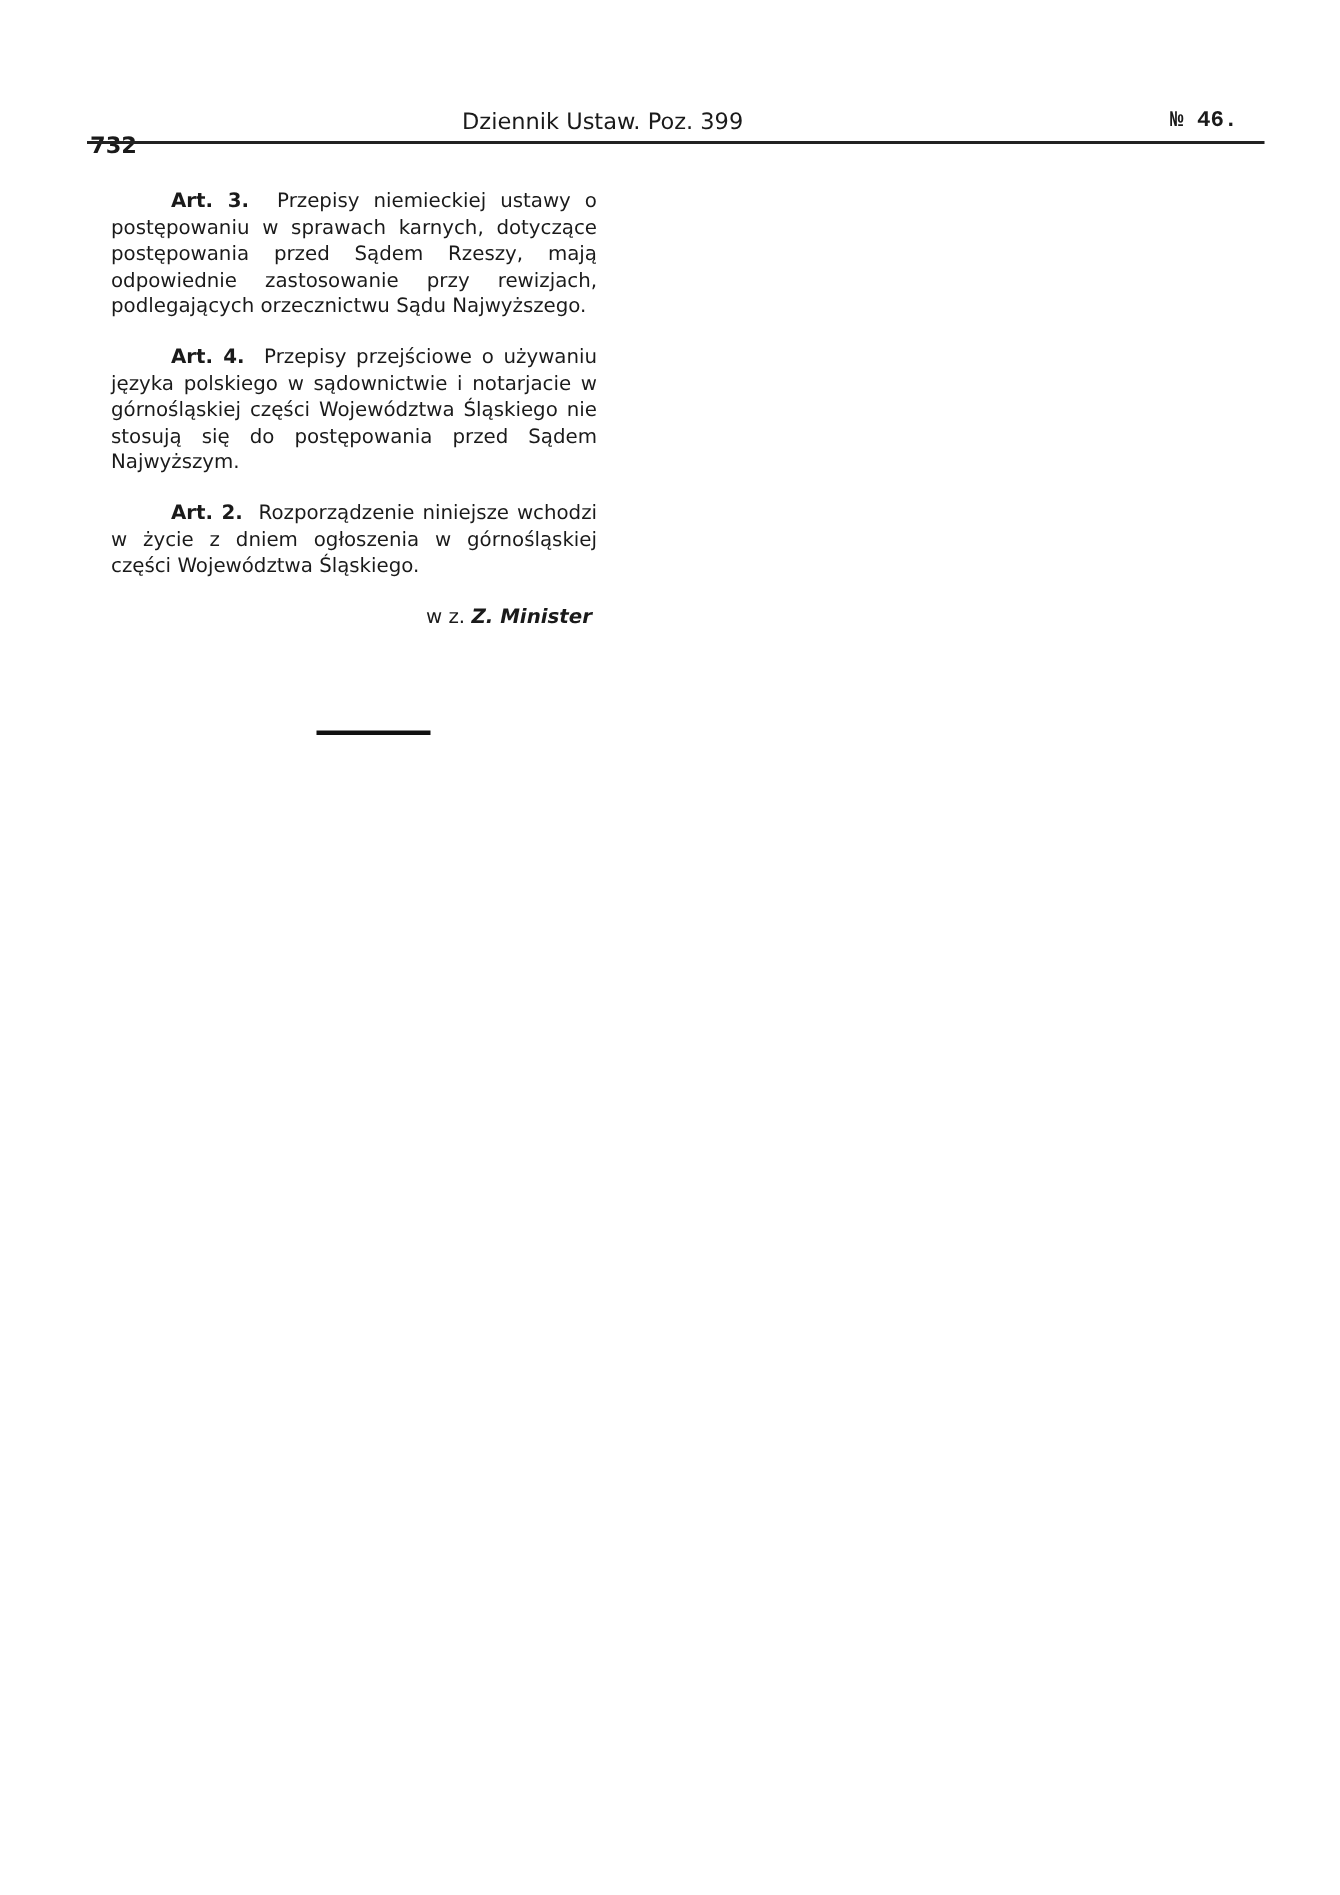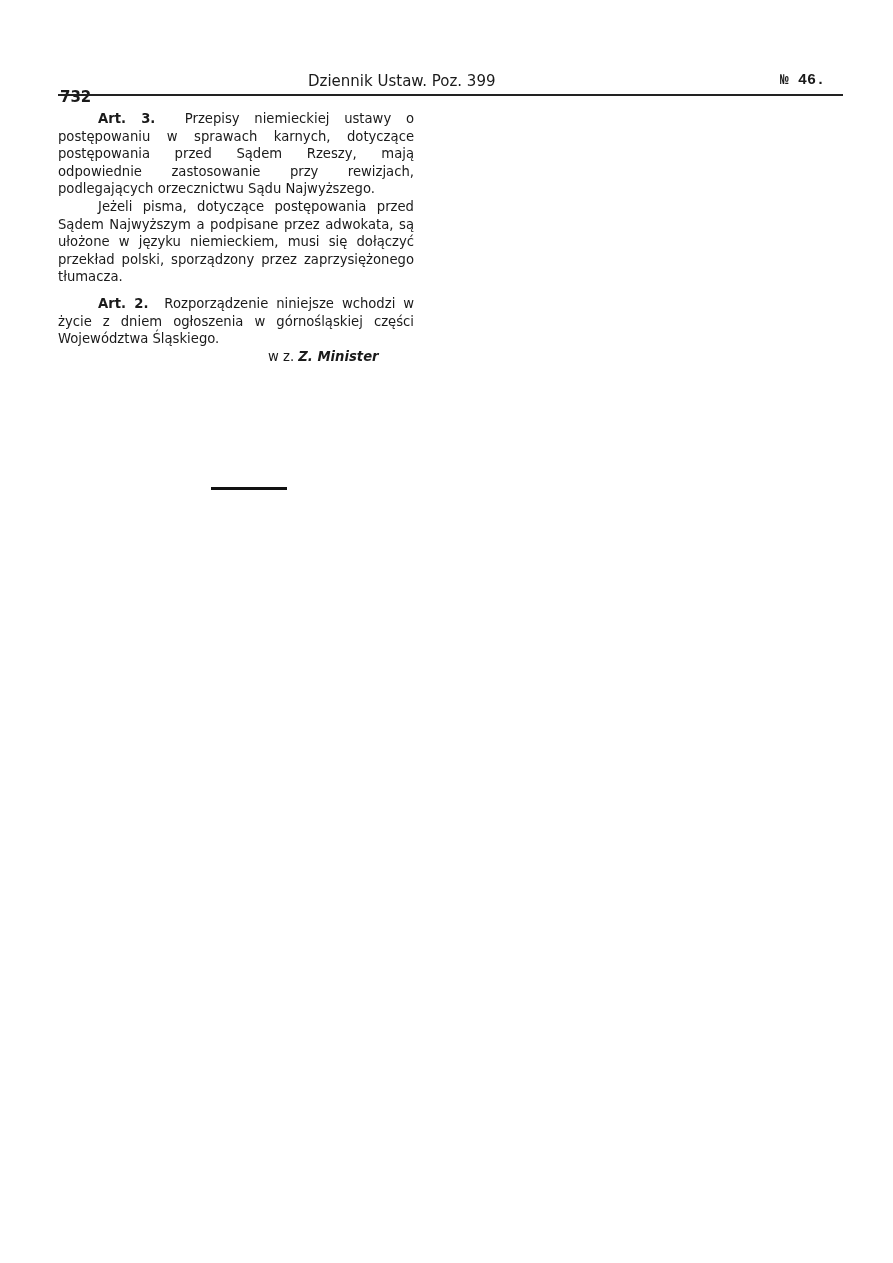--- a/index.html
+++ b/index.html
@@ -4,21 +4,21 @@
 <style>
   html, body { margin:0; padding:0; background:#ffffff; }
   body { width:893px; height:1263px; position:relative; overflow:hidden;
          font-family:"DejaVu Sans", sans-serif; color:#1a1a1a; }
   .header { position:absolute; left:58px; top:72px; width:785px; height:22px; }
   .hdr-page { position:absolute; left:2px; top:16px; font-size:15px; font-weight:bold; }
   .hdr-title { position:absolute; left:250px; top:0; font-size:15px; }
   .hdr-num { position:absolute; right:18px; top:0; font-size:15px; font-weight:bold;font-family:Liberation Mono, monospace; }
   .hdr-rule { position:absolute; left:58px; top:94px; width:785px; height:2px; background:#222; }
   .col { position:absolute; left:58px; top:110px; width:356px; font-size:13.2px; line-height:17.6px; }
-  .col p { margin:0; text-align:justify; text-align-last:left; }
+  .col p { margin:16px; text-align:justify; text-align-last:left; }
   .indent { text-indent:40px; }
   .gap { margin-top:9px !important; }
   .art { font-weight:bold; }
   .sig1 { margin-top:12px !important; padding-left:114px; }
   .sig2 { padding-left:210px; }
   .sig2 .name { font-style:italic; font-weight:bold; }
   .short-rule { position:absolute; left:211px; top:487px; width:76px; height:3px; background:#111; }
 </style>
 </head>
 <body>
@@ -26,20 +26,20 @@
 <div class="header">
   <span class="hdr-page">732</span>
   <span class="hdr-title">Dziennik Ustaw. Poz. 399</span>
   <span class="hdr-num">№ 46.</span>
 </div>
 <div class="hdr-rule"></div>
 
 <div class="col">
   <p class="indent"><span class="art">Art. 3.</span>&nbsp; <span>Przepisy niemieckiej ustawy o postępowaniu w sprawach karnych, dotyczące postępowania przed Sądem Rzeszy, mają odpowiednie zastosowanie przy rewizjach, podlegających orzecznictwu Sądu Najwyższego.</span></p>
 
-  <p class="indent">Jeżeli pisma, dotyczące postępowania przed Sądem Najwyższym a podpisane przez adwokata, są ułożone w języku niemieckiem, musi się dołączyć przekład polski, sporządzony przez zaprzysiężonego tłumacza.</p>
+  <p class="indent gap"><span class="art">Art. 4.</span>&nbsp; <span>Przepisy przejściowe o używaniu języka polskiego w sądownictwie i notarjacie w górnośląskiej części Województwa Śląskiego nie stosują się do postępowania przed Sądem Najwyższym.</span></p>
 
   <p class="indent gap"><span class="art">Art. 2.</span>&nbsp; <span>Rozporządzenie niniejsze wchodzi w życie z dniem ogłoszenia w górnośląskiej części Województwa Śląskiego.</span></p>
 
   <p class="sig2"><span>w z.</span> <span class="name">Z. Minister</span></p>
 </div>
 
 <div class="short-rule"></div>
 
 </body></html>

